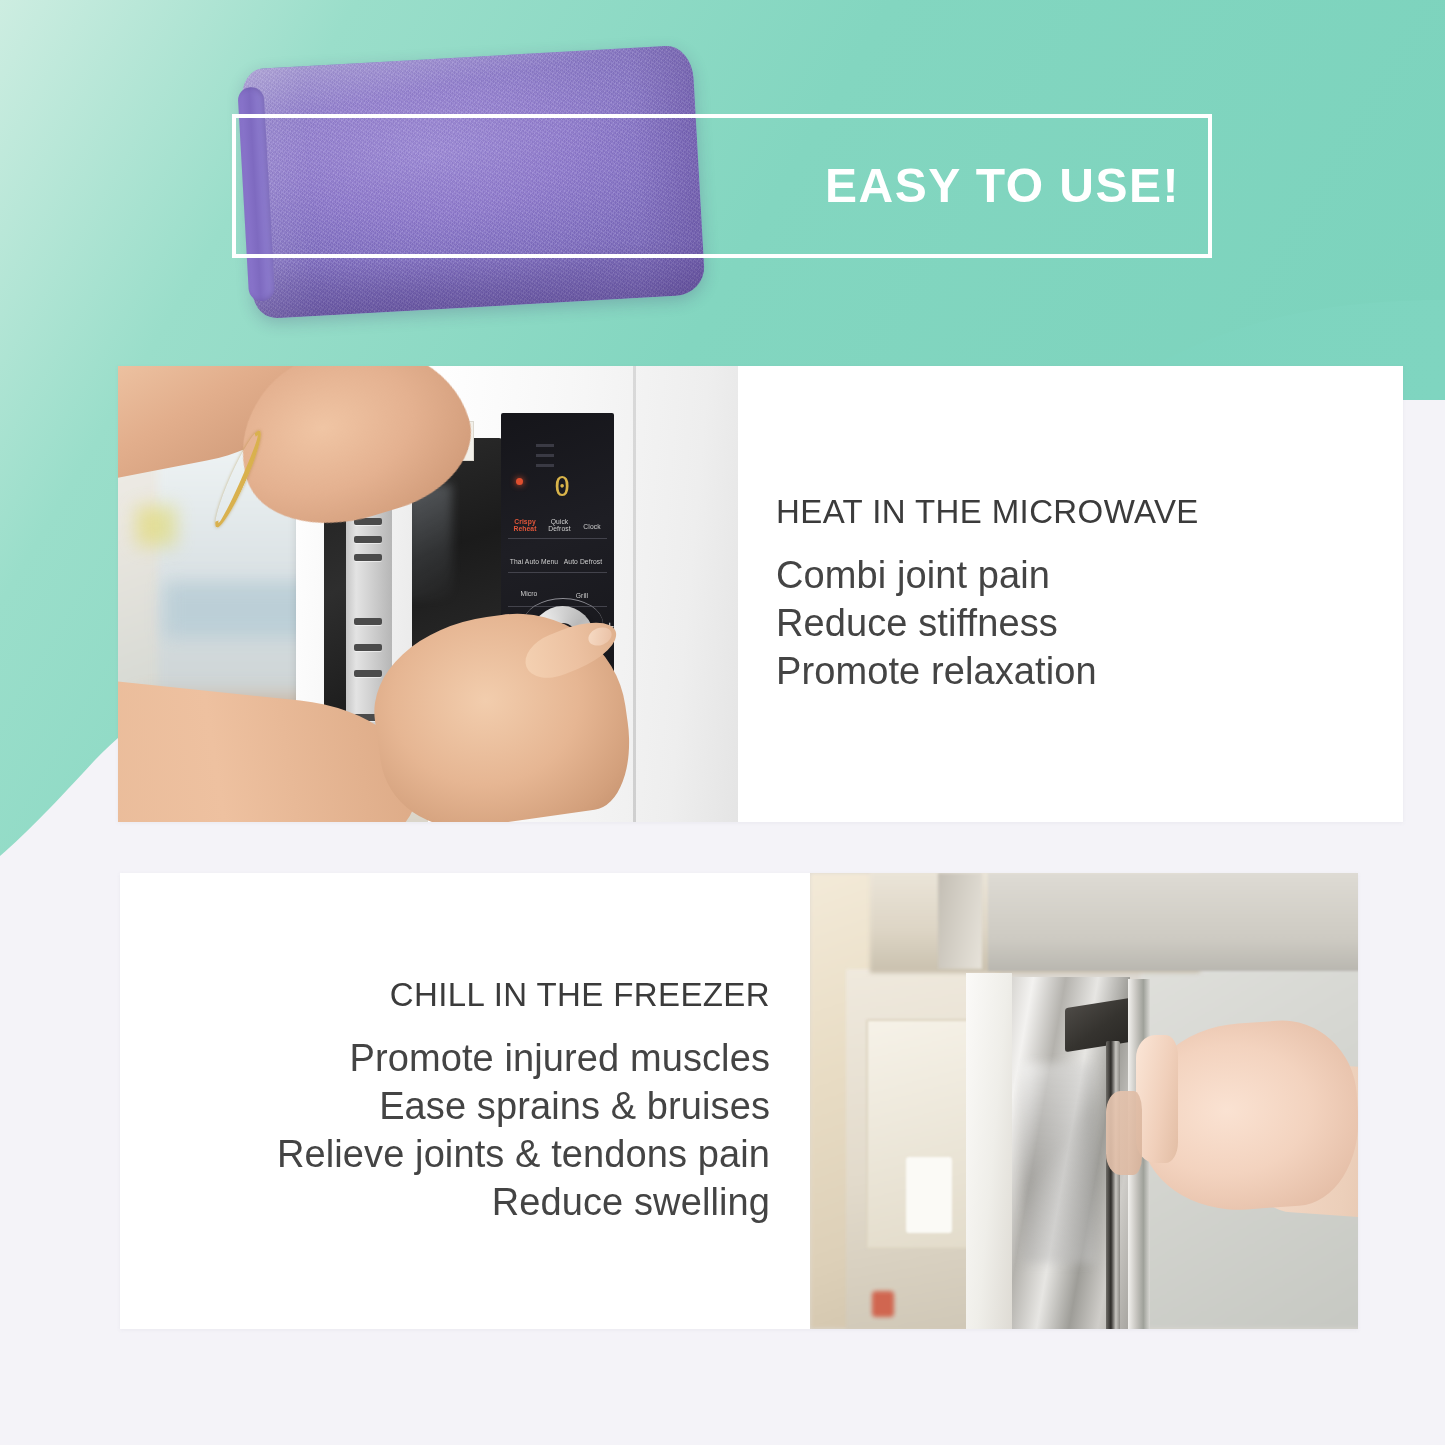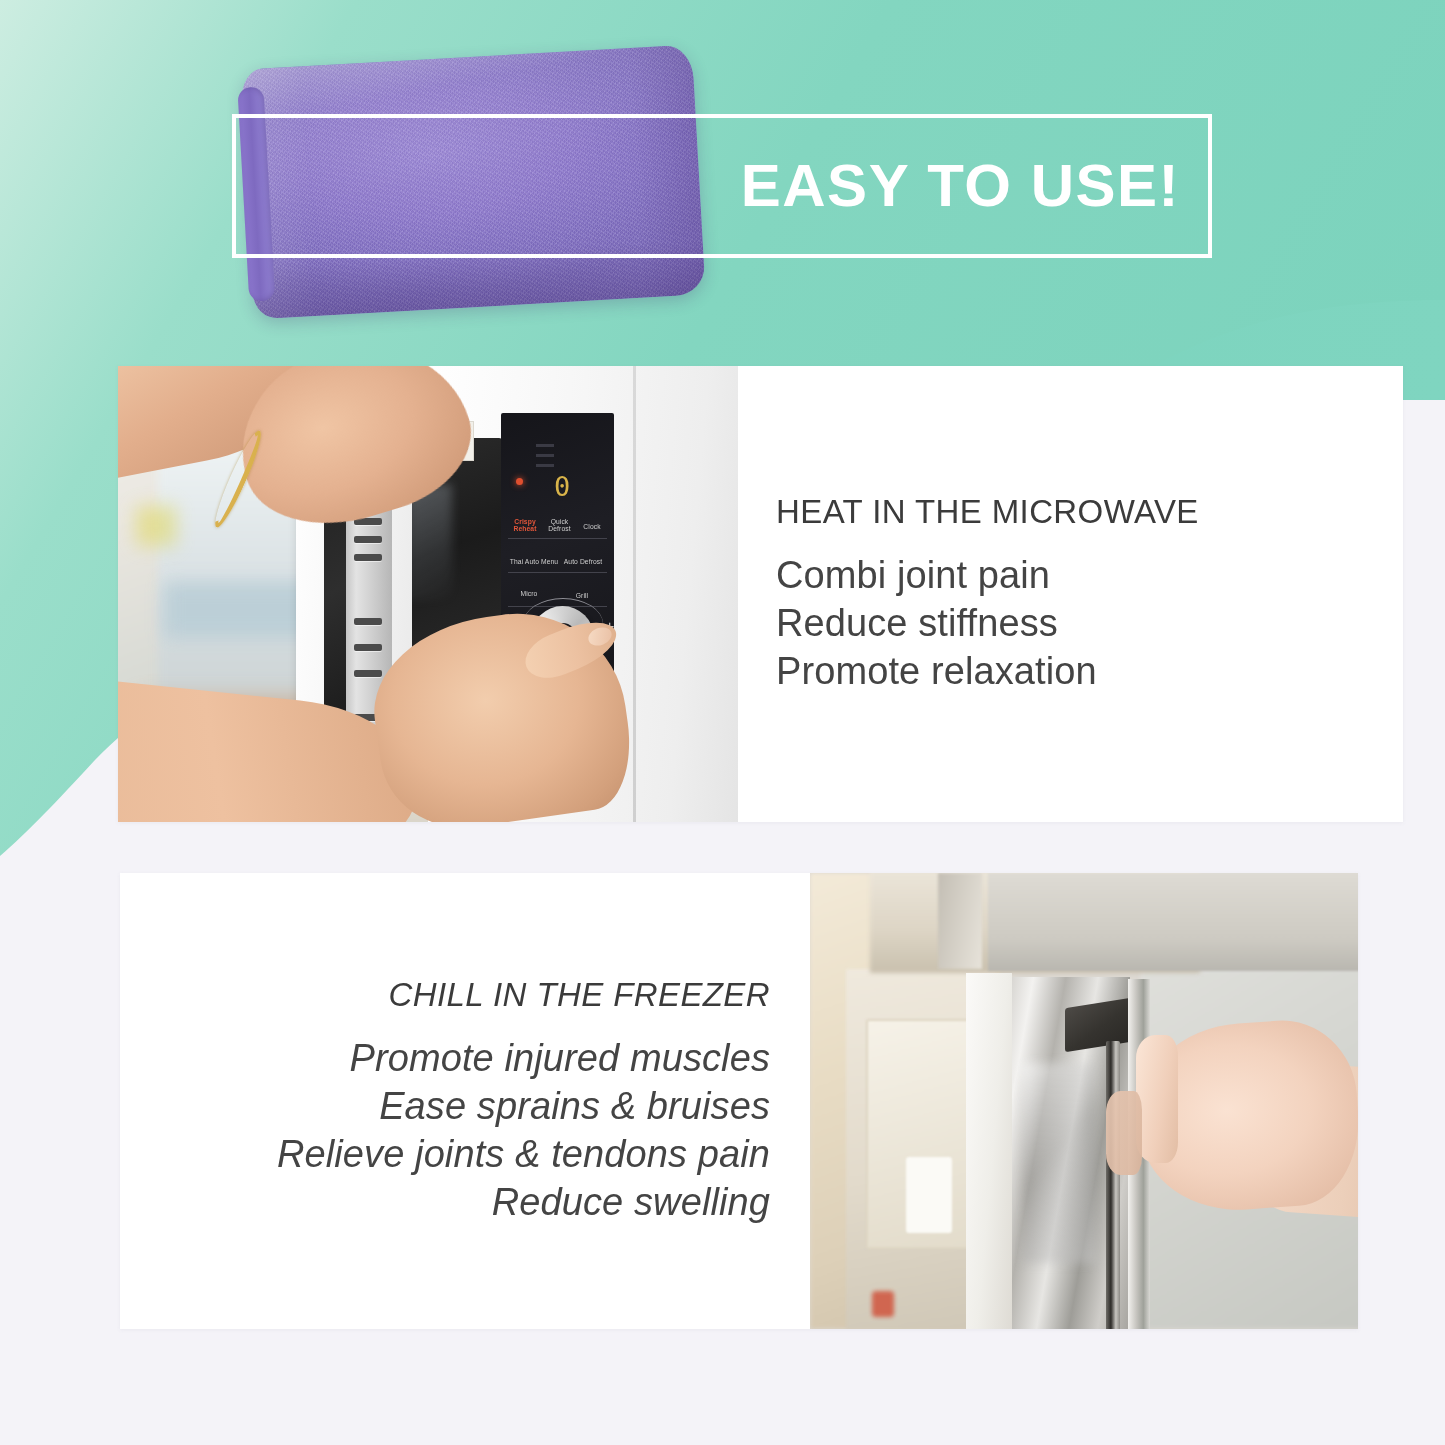--- a/index.html
+++ b/index.html
@@ -72,21 +72,21 @@
     position:absolute;
     left:232px; top:114px;
     width:980px; height:144px;
     border:4px solid #ffffff;
     display:flex;
     align-items:center;
     justify-content:flex-end;
   }
   .easy-title {
     color:#ffffff;
-    font-size:60px;
+    font-size:48px;
     font-weight:bold;
     letter-spacing:1.5px;
     padding-right:28px;
     line-height:1;
     white-space:nowrap;
   }
 
   
   .card {
     position:absolute;
@@ -103,21 +103,21 @@
   .photo-freezer   { width:548px; height:456px; }
 
   .copy {
     flex:1 1 auto;
     display:flex;
     flex-direction:column;
     justify-content:center;
     padding:0 52px;
   }
   .copy-left  { align-items:flex-start; text-align:left;  padding-left:38px; }
-  .copy-right { align-items:flex-end;   text-align:right; padding-right:40px;font-style:italic; }
+  .copy-right { align-items:flex-end;   text-align:right; padding-right:40px; }
 
   .sec-title {
     color:#3b3b3b;
     font-size:33px;
     font-weight:normal;
     letter-spacing:0.4px;
     margin-bottom:20px;
     white-space:nowrap;
   }
   .sec-list { list-style:none; }

